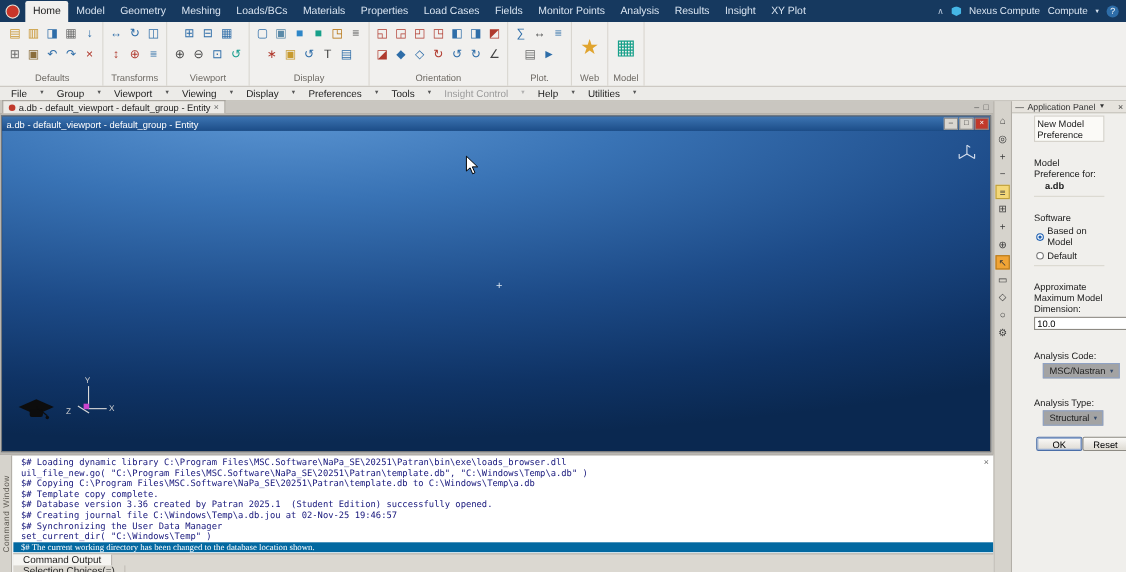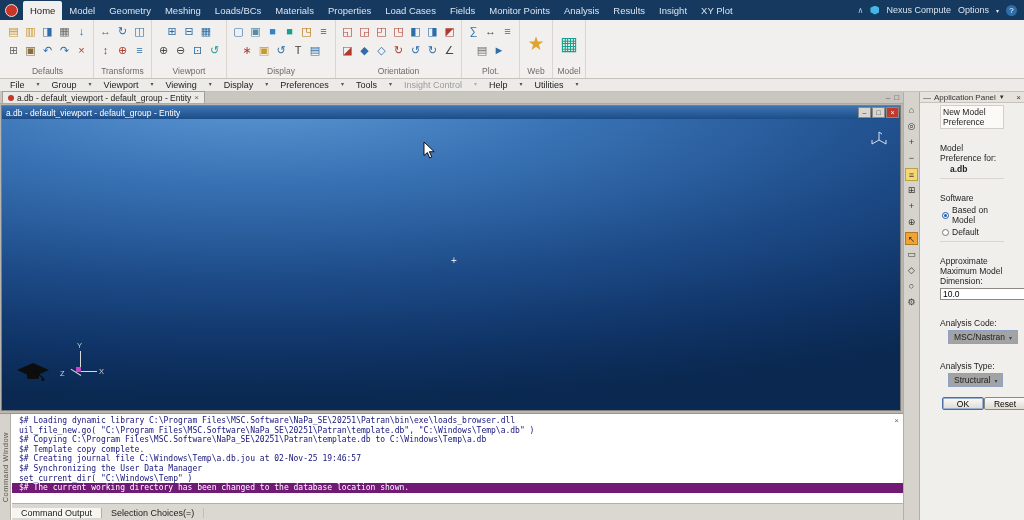--- a/index.html
+++ b/index.html
@@ -90,23 +90,23 @@
   .pbtnrow{display:flex;justify-content:space-between;margin-top:7px;padding:0 2px;}
   .pbtn{min-width:42px;height:13px;background:linear-gradient(#fbfaf8,#dedbd3);border:1px solid #8d8a83;border-radius:2px;font-size:8.5px;text-align:center;padding:0 6px;cursor:default;}
   .pbtn.primary{border-color:#4a6ea8;box-shadow:inset 0 0 0 1px #9ab0d4;}
 
   
   .cmdarea{position:absolute;left:0;top:413px;width:903px;height:107px;background:#fff;border-top:1px solid #9a968f;}
   .cmdside{position:absolute;left:0;top:0;width:11px;height:107px;background:#d6d3cc;border-right:1px solid #b3afa8;display:flex;align-items:center;justify-content:center;}
   .cmdside span{writing-mode:vertical-rl;transform:rotate(180deg);font-size:7.5px;color:#5a564f;letter-spacing:.5px;}
   .cmdout{position:absolute;left:12px;top:1px;width:891px;height:88px;overflow:hidden;padding-top:1px;}
   .cline{font-family:"DejaVu Sans Mono",monospace;font-size:8px;line-height:9.6px;color:#14147a;white-space:pre;padding-left:7px;}
-  .cline.hl{background:#701a75;color:#fff;}
+  .cline.hl{background:#0369a1;color:#fff;font-family:Liberation Serif, serif;}
   .cmdclose{position:absolute;right:4px;top:2px;font-size:8px;color:#666;}
-  .cmdtabs{position:absolute;left:12px;top:89px;width:891px;height:18px;background:#dbd8d1;border-top:1px solid #b3afa8;display:flex;align-items:center;}
+  .cmdtabs{position:absolute;left:12px;top:89px;width:891px;height:18px;background:#dbd8d1;border-top:1px solid #b3afa8;display:flex;align-items:flex-start;flex-direction:column;}
   .ctab{font-size:9px;color:#222;padding:0 9px;display:flex;align-items:center;border-right:1px solid #c2beb7;cursor:default;white-space:nowrap;}
   .ctab.active{background:#f6f5f2;border-right:1px solid #b3afa8;}
 </style>
 </head>
 <body>
 
 <div class="app">
 
   <div class="titlebar">
     <div class="applogo"></div>
@@ -123,21 +123,21 @@
         <span class="rtab">Monitor Points</span>
         <span class="rtab">Analysis</span>
         <span class="rtab">Results</span>
         <span class="rtab">Insight</span>
         <span class="rtab">XY Plot</span>
       </div>
     <div class="tbright">
       <span class="chev">∧</span>
       <span class="hexicon"></span>
       <span>Nexus Compute</span>
-      <span>Options</span>
+      <span>Compute</span>
       <span class="smallcaret">▾</span>
       <span class="helpicon">?</span>
     </div>
   </div>
 
   <div class="ribbon" id="ribbon-groups">
       <div class="rgroup">
         <div class="rrows">
           <div class="rrow">
             <span class="ricon" style="color: rgb(200, 149, 47);">▤</span>
@@ -429,20 +429,21 @@
   <div class="cmdarea">
     <div class="cmdside">
       <span>Command Window</span>
     </div>
     <span class="cmdclose">×</span>
     <div class="cmdout" id="cmd-lines">
         <div class="cline">$# Loading dynamic library C:\Program Files\MSC.Software\NaPa_SE\20251\Patran\bin\exe\loads_browser.dll</div>
         <div class="cline">uil_file_new.go( "C:\Program Files\MSC.Software\NaPa_SE\20251\Patran\template.db", "C:\Windows\Temp\a.db" )</div>
         <div class="cline">$# Copying C:\Program Files\MSC.Software\NaPa_SE\20251\Patran\template.db to C:\Windows\Temp\a.db</div>
         <div class="cline">$# Template copy complete.</div>
+        <div class="cline">$# Database version 3.36 created by Patran 2025.1  (Student Edition) successfully opened.</div>
         <div class="cline">$# Creating journal file C:\Windows\Temp\a.db.jou at 02-Nov-25 19:46:57</div>
         <div class="cline">$# Synchronizing the User Data Manager</div>
         <div class="cline">set_current_dir( "C:\Windows\Temp" )</div>
         <div class="cline hl">$# The current working directory has been changed to the database location shown.</div>
       </div>
     <div class="cmdtabs" id="cmd-tabs">
         <span class="ctab active">Command Output</span>
         <span class="ctab">Selection Choices(=)</span>
       </div>
   </div>

